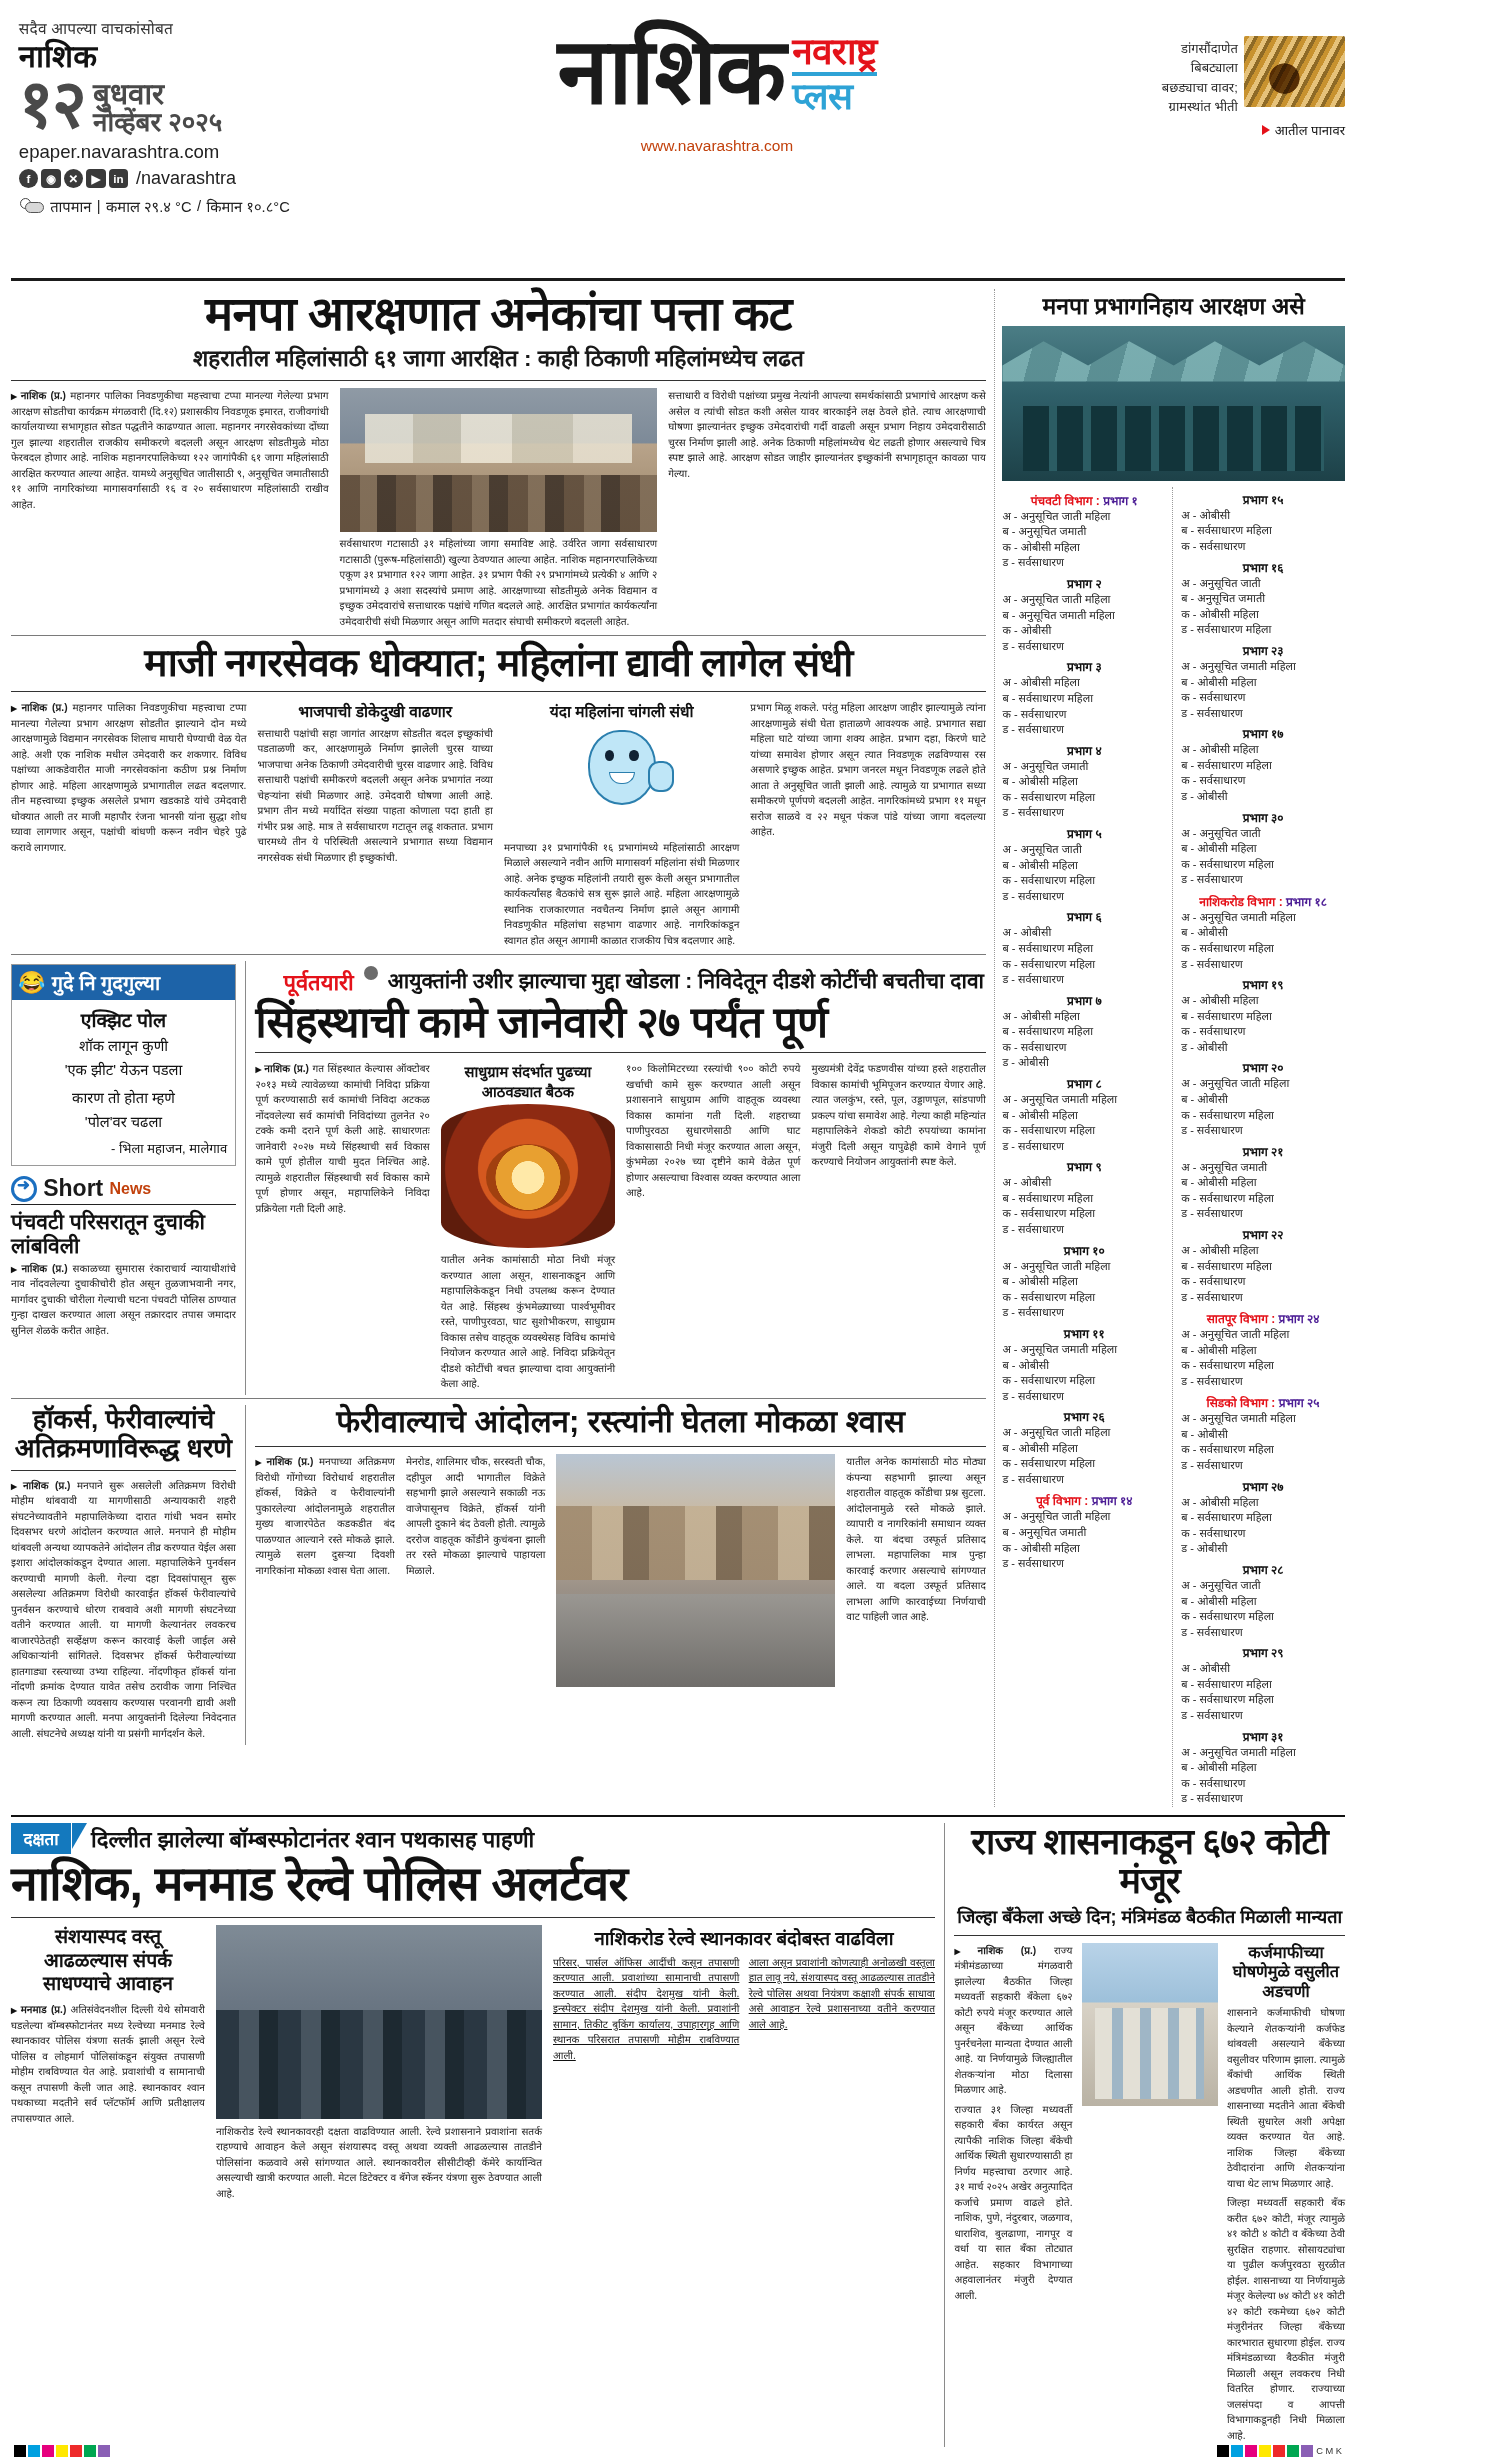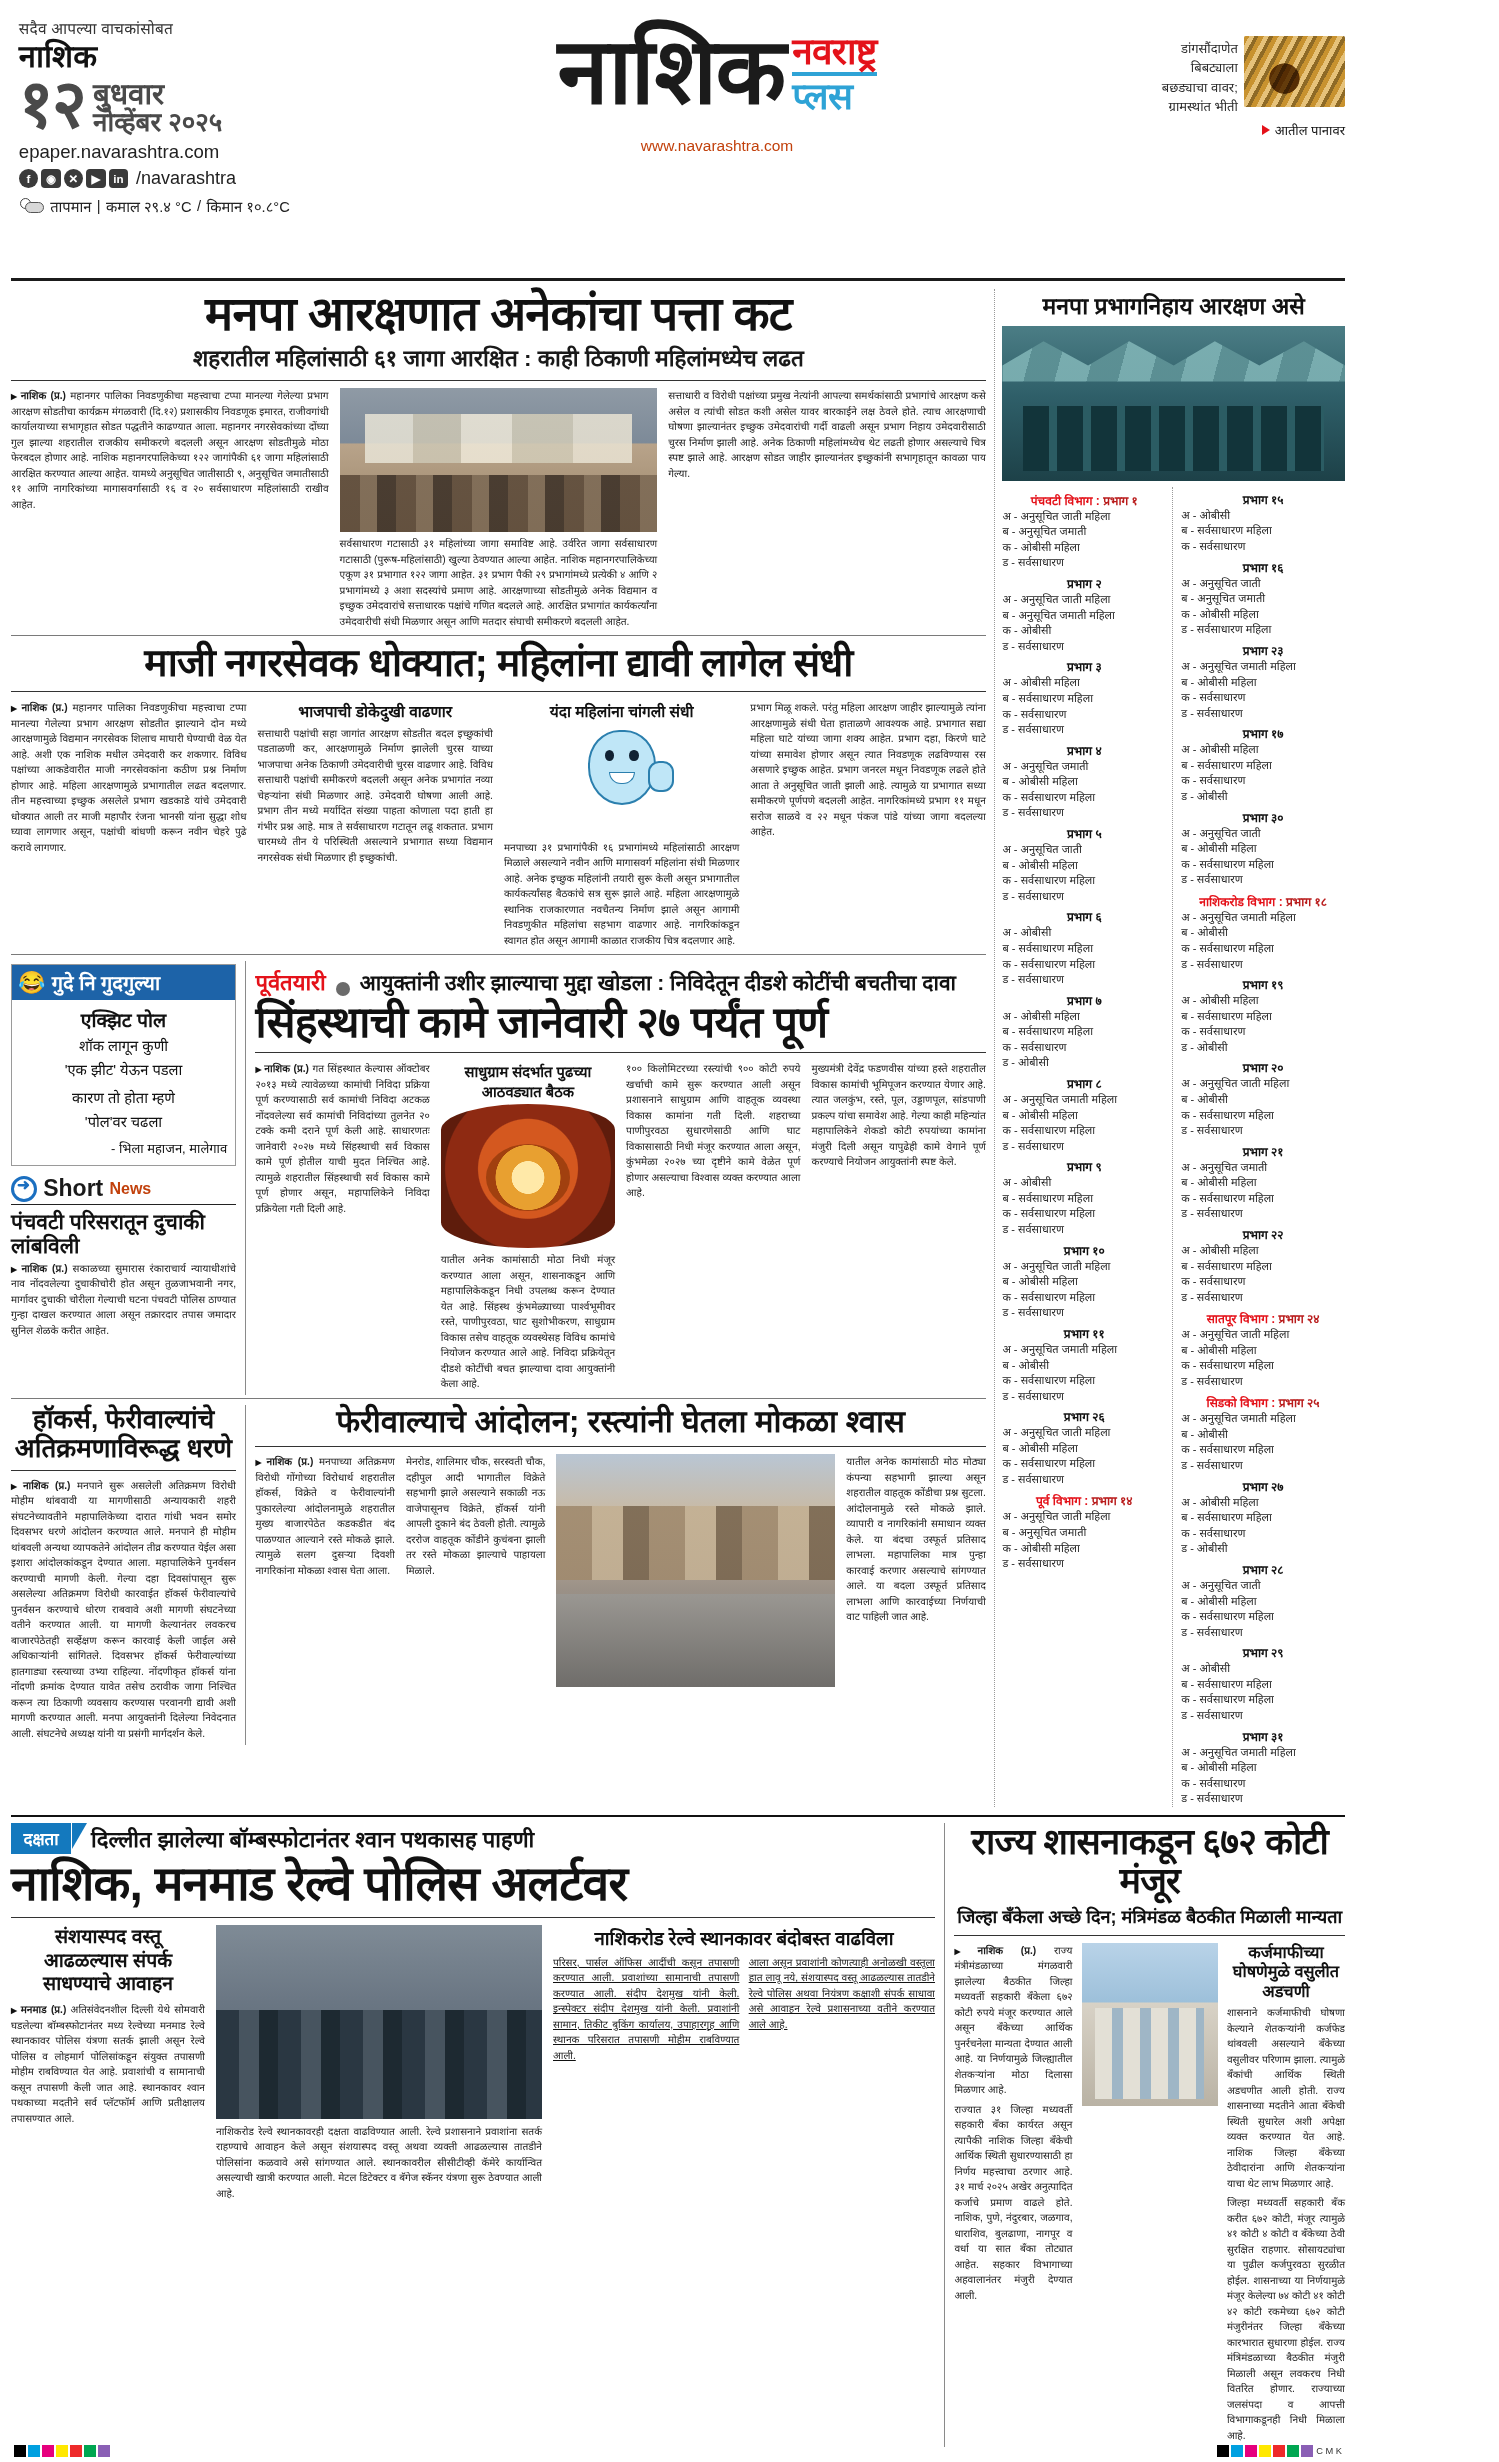--- a/index.html
+++ b/index.html
@@ -116,21 +116,21 @@
   .photo.bank { height: 163px;
      background: linear-gradient(180deg,#b9d3e8 0%, #9dc0da 36%, #d8d2c6 37%, #b9b2a4 100%); }
   .photo.bank::after{
      content:""; position:absolute; left:10%; bottom:4%; width:80%; height:56%;
      background: repeating-linear-gradient(90deg,#e3e0d6 0 17px,#9fb6c6 17px 28px);}
   .photo.kumbh { height: 144px; border-radius: 50% / 18%;
      background: radial-gradient(circle at 50% 45%, #f2b134 0 18%, #d4581f 19% 42%, #8e2a12 43% 70%, #5e1c0c 71% 100%); }
   .photo.kumbh::after{
      content:""; position:absolute; left:26%; top:28%; width:48%; height:46%; border-radius:50%;
      background: radial-gradient(circle,#ffe9a8 0 30%, #e8a030 31% 60%, #a1400f 61% 100%); }
-  .kicker-row { display:flex; align-items:flex-end; gap:10px; margin-top:4.7px; }
+  .kicker-row { display:flex; align-items:flex-start; gap:10px; margin-top:4.7px;margin-left:28px; }
   .kicker-red { color:#e4121a; font-weight:900; font-size:22px; }
   .kicker-dot { width:14px;height:14px;border-radius:50%;background:#6b6b6b;}
   .kicker-txt { font-size:21px; font-weight:bold; color:#111;}
 
   .tagbox { background:#1479be; color:#fff; font-weight:bold; font-size:17px; padding:3.9px 12.4px; position:relative;}
   .tagbox::after{content:"";position:absolute;right:-15.5px;top:0;border-left:15.5px solid #1479be;border-bottom:26px solid transparent;}
 
   
   .gude { border:0.8px solid #9a9a9a; margin-top:3.1px;}
   .gude-head { background:#1d63a8; color:#fff; display:flex; align-items:center; gap:6.2px; padding:3.9px 6.2px;}
@@ -155,21 +155,21 @@
   .illus-mascot .e1{left:calc(50% - 17px);} .illus-mascot .e2{left:calc(50% + 7.8px);}
   .illus-mascot .mouth{position:absolute;left:50%;top:48px;transform:translateX(-50%);width:26px;height:12.4px;border-radius:0 0 14px 14px;background:#fff;border:1.6px solid #2b7fae;}
   .illus-mascot .hand{position:absolute;left:calc(50% + 26px);top:37px;width:26px;height:31px;border-radius:11px;background:#bfe6f7;border:2.3px solid #2b7fae;}
 
   
   .rc-title { font-size:23px; font-weight:900; text-align:center; }
   .rc-cols { display:flex; gap:7.8px; margin-top:6.2px; }
   .rc-col { flex:1; }
   .rc-col.divider { border-right:1.6px dotted #9a9a9a; padding-right:6.2px; }
   .dept { font-size:12px; font-weight:bold; color:#e4121a; text-align:center; margin-top:4.7px;}
-  .dept .pra { color:#b91c1c; }
+  .dept .pra { color:#4c1d95; }
   .prabhag { font-size:12px; font-weight:bold; text-align:center; margin-top:3.9px; color:#111;}
   .rrow { font-size:11px; line-height:1.42; color:#1c1c1c;}
 
   .footer-bar { position:absolute; left:0; bottom:0; width:100%; display:flex; align-items:center; justify-content:space-between; padding:0 14px 4.7px; }
   .cmyk { display:flex; gap:1.6px; }
   .cmyk i { width:12.4px;height:12.4px;display:block;}
   .cmyk-label{font-size:9.3px;color:#333;margin-left:3.1px;}
 
   .sep-v { width:0.8px; background:#8a8a8a; }
 </style>

